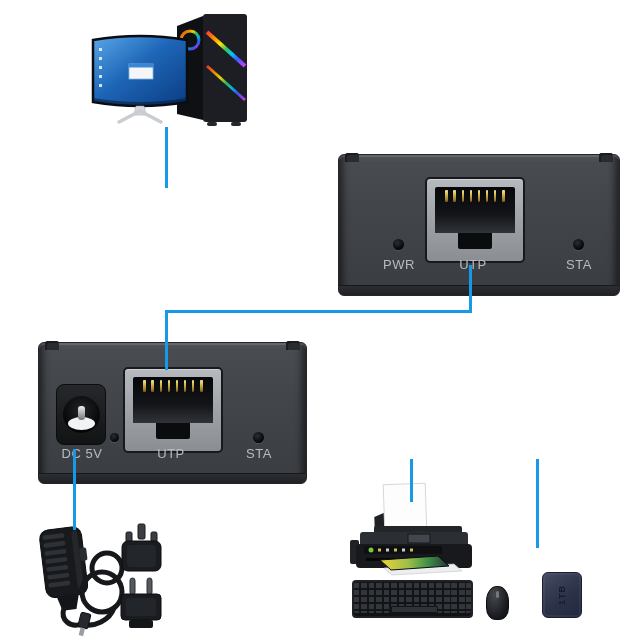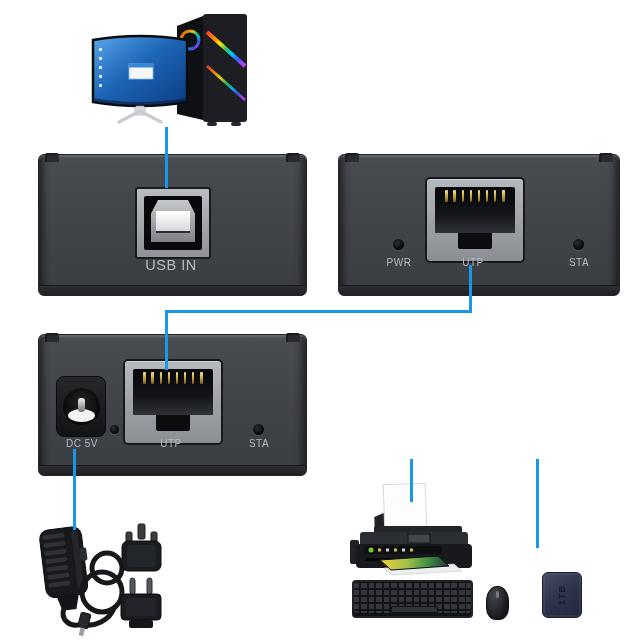--- a/index.html
+++ b/index.html
@@ -16,21 +16,21 @@
                   inset 8px 0 7px -4px rgba(0,0,0,.55),
                   inset -8px 0 7px -4px rgba(0,0,0,.55);}
   .box .foot{position:absolute;left:0;right:0;bottom:0;height:9px;
        background:linear-gradient(180deg,#2c2e32,#1f2124);border-top:1px solid #17181b;
        border-radius:0 0 5px 5px;}
   .ear{position:absolute;top:-2px;width:14px;height:9px;background:#292b2f;
        border-radius:3px 3px 0 0;box-shadow:inset 2px 2px 0 #1a1c1f;}
   .ear.l{left:6px;} .ear.r{right:6px;}
 
   .port-label{position:absolute;transform:translateX(-50%);color:#b7bbc1;
-       font-size:10px;letter-spacing:.5px;white-space:nowrap;}
+       font-size:13px;letter-spacing:.5px;white-space:nowrap;}
   .label-big{font-size:14.5px;}
 
   .led{position:absolute;width:11px;height:11px;border-radius:50%;
        background:radial-gradient(circle at 40% 35%,#2b2d31,#050607 68%);
        box-shadow:0 1px 1px rgba(255,255,255,.10);}
   .led.mini{width:9px;height:9px;}
 
   
   .rj45{position:absolute;width:96px;height:82px;border:2px solid #17191c;border-radius:5px;
         background:linear-gradient(180deg,#b6b9be 0%,#9da0a5 55%,#8a8d92 100%);
@@ -150,33 +150,20 @@
   </svg>
 
   <div class="line" style="left:165px;top:127px;width:3px;height:61px"></div>
   <div class="line" style="left:469px;top:265px;width:3px;height:48px"></div>
   <div class="line" style="left:165px;top:310px;width:307px;height:3px"></div>
   <div class="line" style="left:165px;top:310px;width:3px;height:60px"></div>
   <div class="line" style="left:73px;top:449px;width:3px;height:81px"></div>
   <div class="line" style="left:410px;top:459px;width:3px;height:43px"></div>
   <div class="line" style="left:536px;top:459px;width:3px;height:89px"></div>
 
-  <div class="box" style="left:38px;top:154px;width:267px;height:140px">
-    <div class="ear l"></div>
-    <div class="ear r"></div>
-    <div class="usbb" style="left:96px;top:32px">
-      <div class="usbb-cavity">
-        <div class="usbb-shape">
-          <div class="usbb-face"></div>
-        </div>
-      </div>
-    </div>
-    <div class="port-label label-big" style="left:132px;top:102px">USB IN</div>
-    <div class="foot"></div>
-  </div>
 
   <div class="box" style="left:338px;top:154px;width:280px;height:140px">
     <div class="ear l"></div>
     <div class="ear r"></div>
     <div class="led" style="left:54px;top:84px"></div>
     <div class="rj45" style="left:86px;top:22px">
       <div class="rj45-cavity">
         <div class="rj45-pins">
           <span></span>
             <span></span>
@@ -190,21 +177,21 @@
       </div>
       <div class="rj45-notch"></div>
     </div>
     <div class="led" style="left:234px;top:84px"></div>
     <div class="port-label" style="left:60px;top:102px">PWR</div>
     <div class="port-label" style="left:134px;top:102px">UTP</div>
     <div class="port-label" style="left:240px;top:102px">STA</div>
     <div class="foot"></div>
   </div>
 
-  <div class="box" style="left:38px;top:334px;width:267px;height:140px">
+  <div class="box" style="left:38px;top:342px;width:267px;height:140px">
     <div class="ear l"></div>
     <div class="ear r"></div>
     <div class="dc" style="left:17px;top:41px">
       <div class="dc-ring">
         <div class="dc-crescent"></div>
         <div class="dc-pin"></div>
       </div>
     </div>
     <div class="led mini" style="left:71px;top:90px"></div>
     <div class="rj45" style="left:84px;top:24px">

